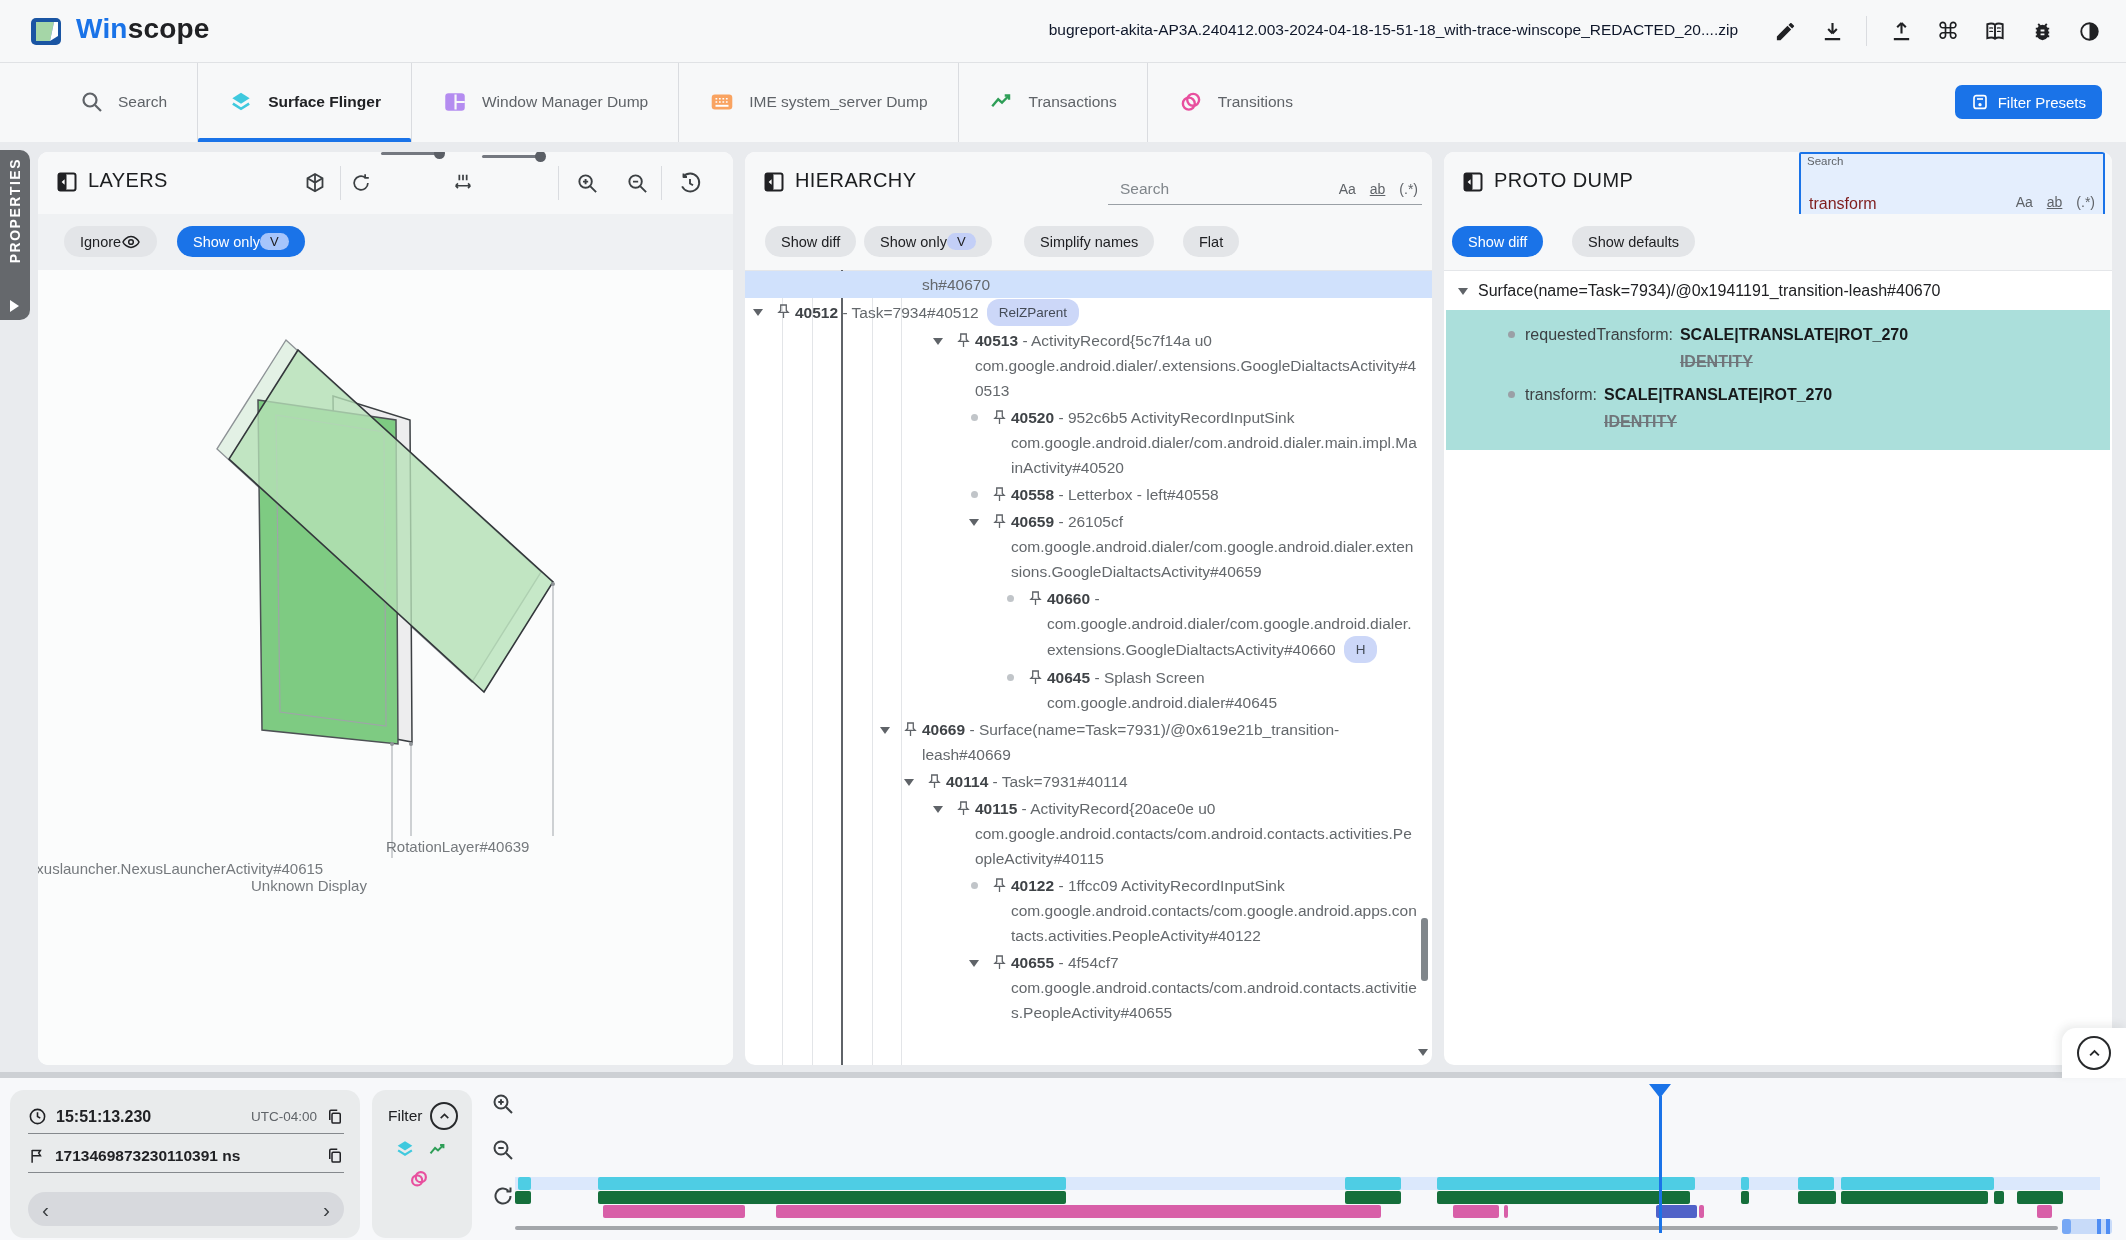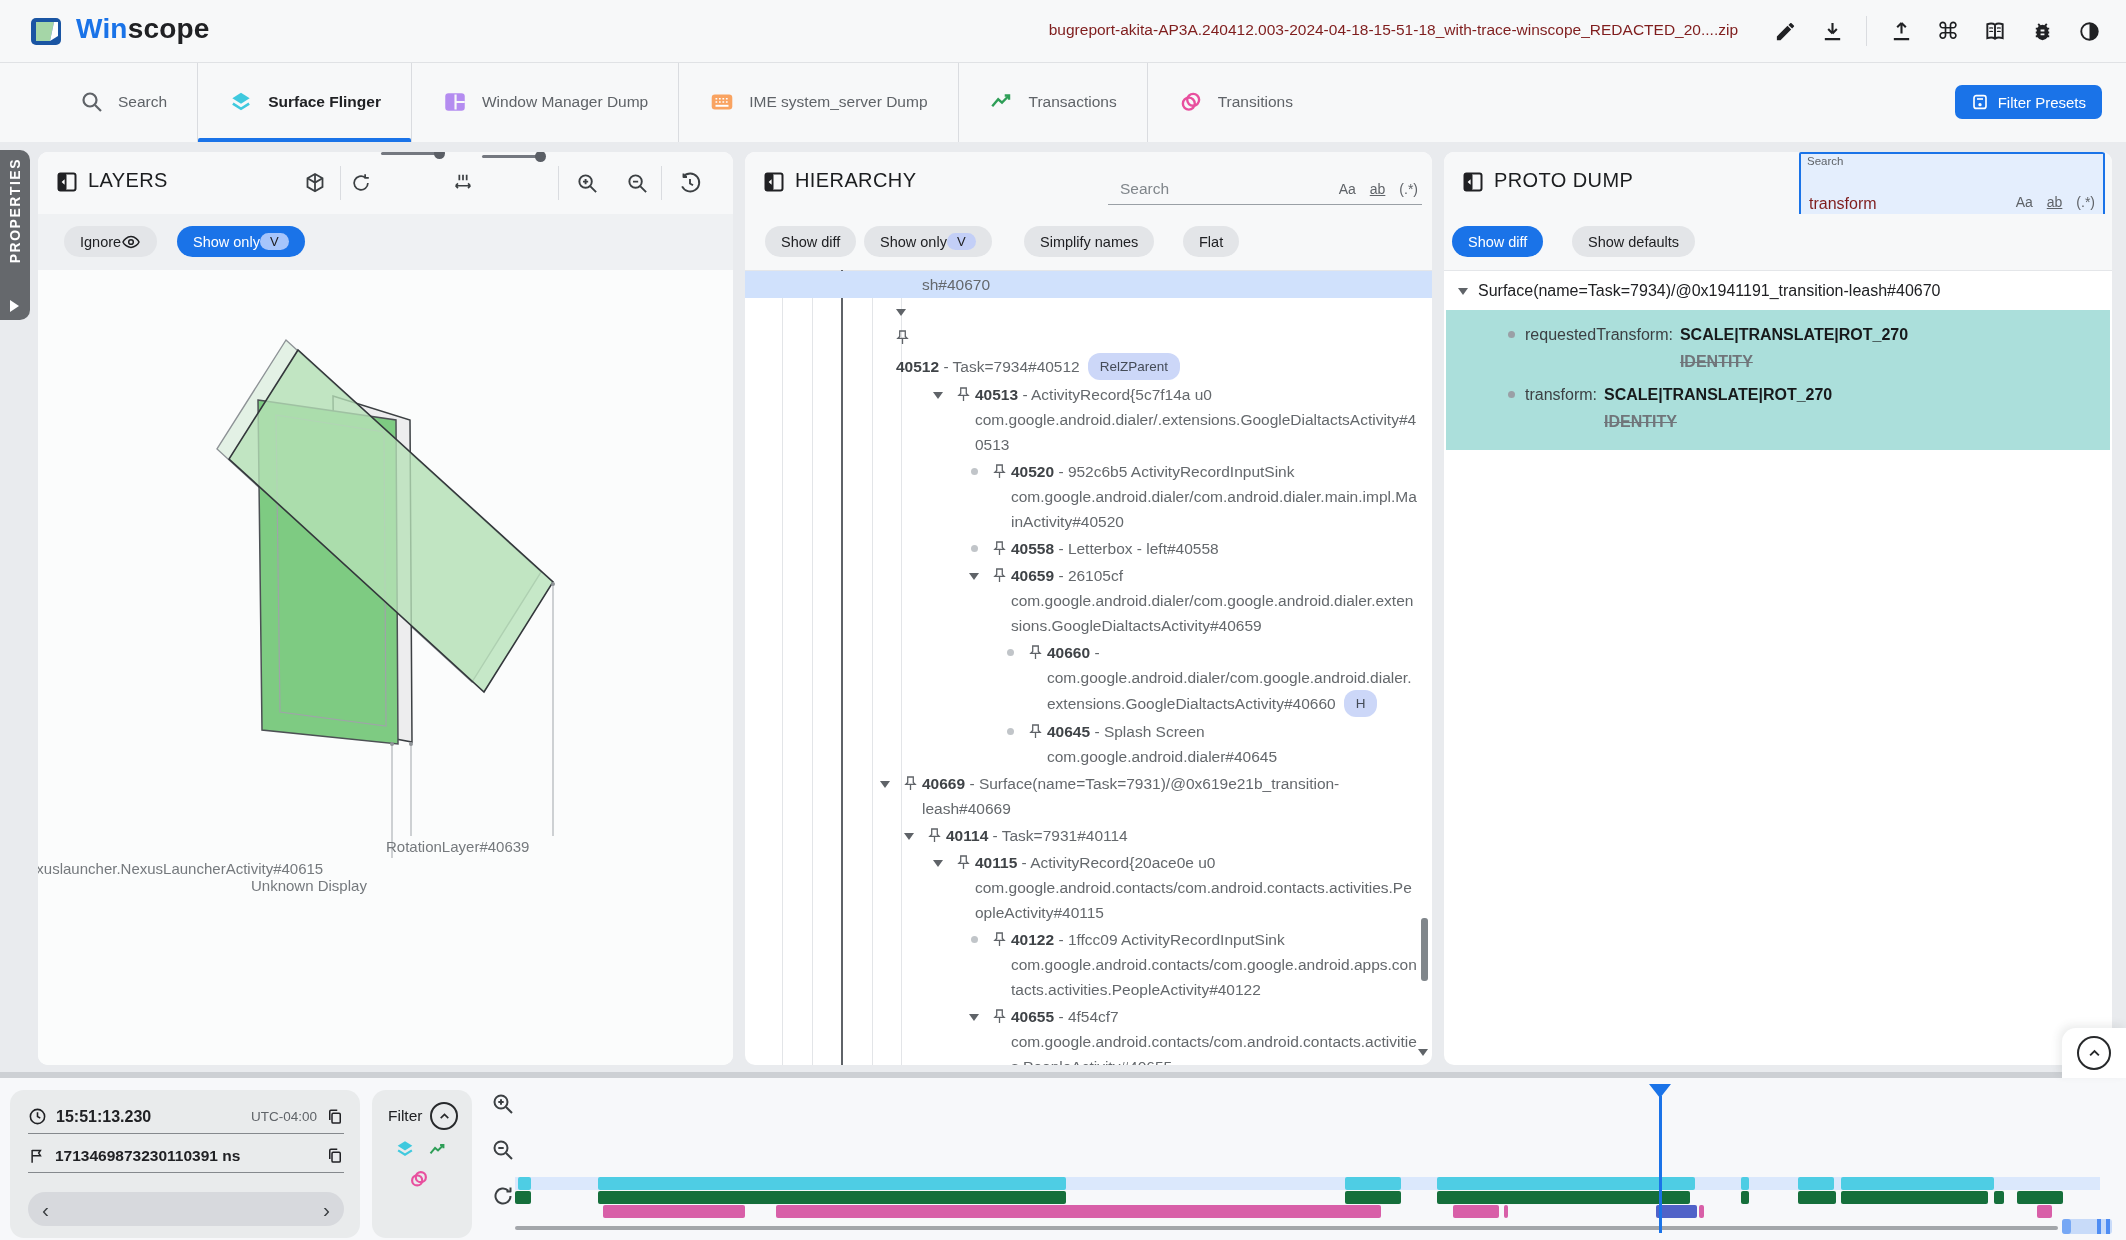--- a/index.html
+++ b/index.html
@@ -4,21 +4,21 @@
 <style>
   html,body{margin:0;padding:0}
   body{width:2126px;height:1240px;position:relative;overflow:hidden;
        font-family:"Liberation Sans",sans-serif;background:#e9ebee;color:#202124}
   svg{display:block}
   
   .header{position:absolute;top:0;left:0;right:0;height:62px;background:#f7f8f9;border-bottom:1px solid #e0e2e5;z-index:8}
   .logo{position:absolute;left:28px;top:13px}
   .apptitle{position:absolute;left:76px;top:13px;font-size:28px;font-weight:700;letter-spacing:.2px}
   .apptitle .blue{color:#1a73e8}
-  .filename{position:absolute;right:388px;top:21px;font-size:15.5px;color:#7f1d1d}
+  .filename{position:absolute;right:388px;top:21px;font-size:15.5px;color:#0f172a}
   .hicons{position:absolute;right:24px;top:16px;display:flex;gap:21px;align-items:center}
   .hicons .ic{width:26px;height:26px;display:flex;align-items:center;justify-content:center;cursor:pointer}
   .vdiv{width:1px;height:30px;background:#dadce0}
   .cmdglyph{font-size:23px;color:#1b1d1f;line-height:1}
   
   .tabbar{position:absolute;top:62px;left:0;right:0;height:80px;background:#f7f8f9;display:flex;align-items:stretch;padding-left:50px;z-index:7}
   .tab{display:flex;align-items:center;gap:14px;padding:0 30px;font-size:15.5px;color:#5f6368;position:relative;cursor:pointer;white-space:nowrap}
   .tab + .tab{border-left:1px solid #dadce0}
   .tab.active{color:#202124;font-weight:700}
   .tab.active::after{content:'';position:absolute;left:0;right:0;bottom:0;height:4px;background:#1a73e8;border-radius:2px 2px 0 0}
@@ -361,21 +361,21 @@
       <div class="guide" style="left:37px"></div>
       <div class="guide" style="left:67px"></div>
       <div class="guide dark" style="left:96px"></div>
       <div class="guide" style="left:127px"></div>
       <div class="guide" style="left:156px"></div>
     <div class="tnode sel" style="padding-left: 127px;">
           <span class="marker"></span>
           <span class="pinbox" style="visibility: hidden;"></span>
           <span class="ttext">sh#40670</span>
         </div>
-        <div class="tnode" style="padding-left: 151px; flex-direction: column;">
+        <div class="tnode" style="">
           <span class="marker">
             <span class="arr-d"></span>
           </span>
           <span class="pinbox">
             <svg width="13" height="17" viewBox="0 0 14 18">
               <path d="M4 2h6v6l2 2H2l2-2z" fill="none" stroke="#5f6368" stroke-width="1.4"></path>
               <line x1="7" y1="10" x2="7" y2="16" stroke="#5f6368" stroke-width="1.4"></line>
             </svg>
           </span>
           <span class="ttext"><b>40512</b> - Task=7934#40512<span class="chip">RelZParent</span></span>

